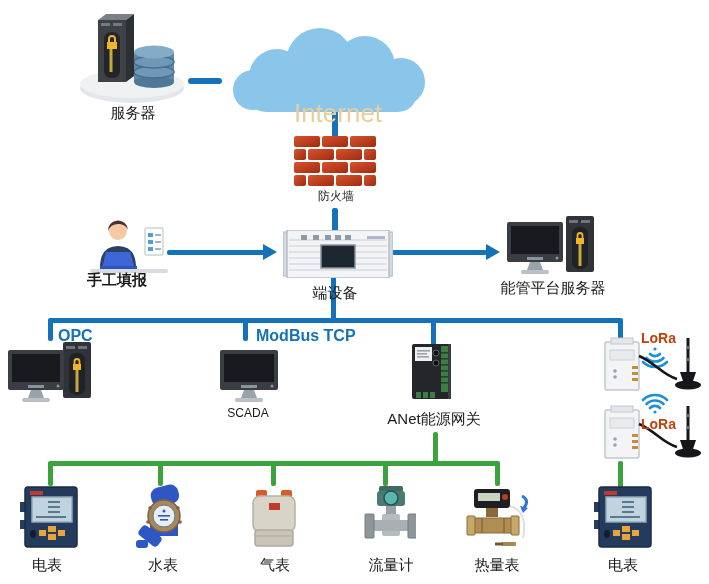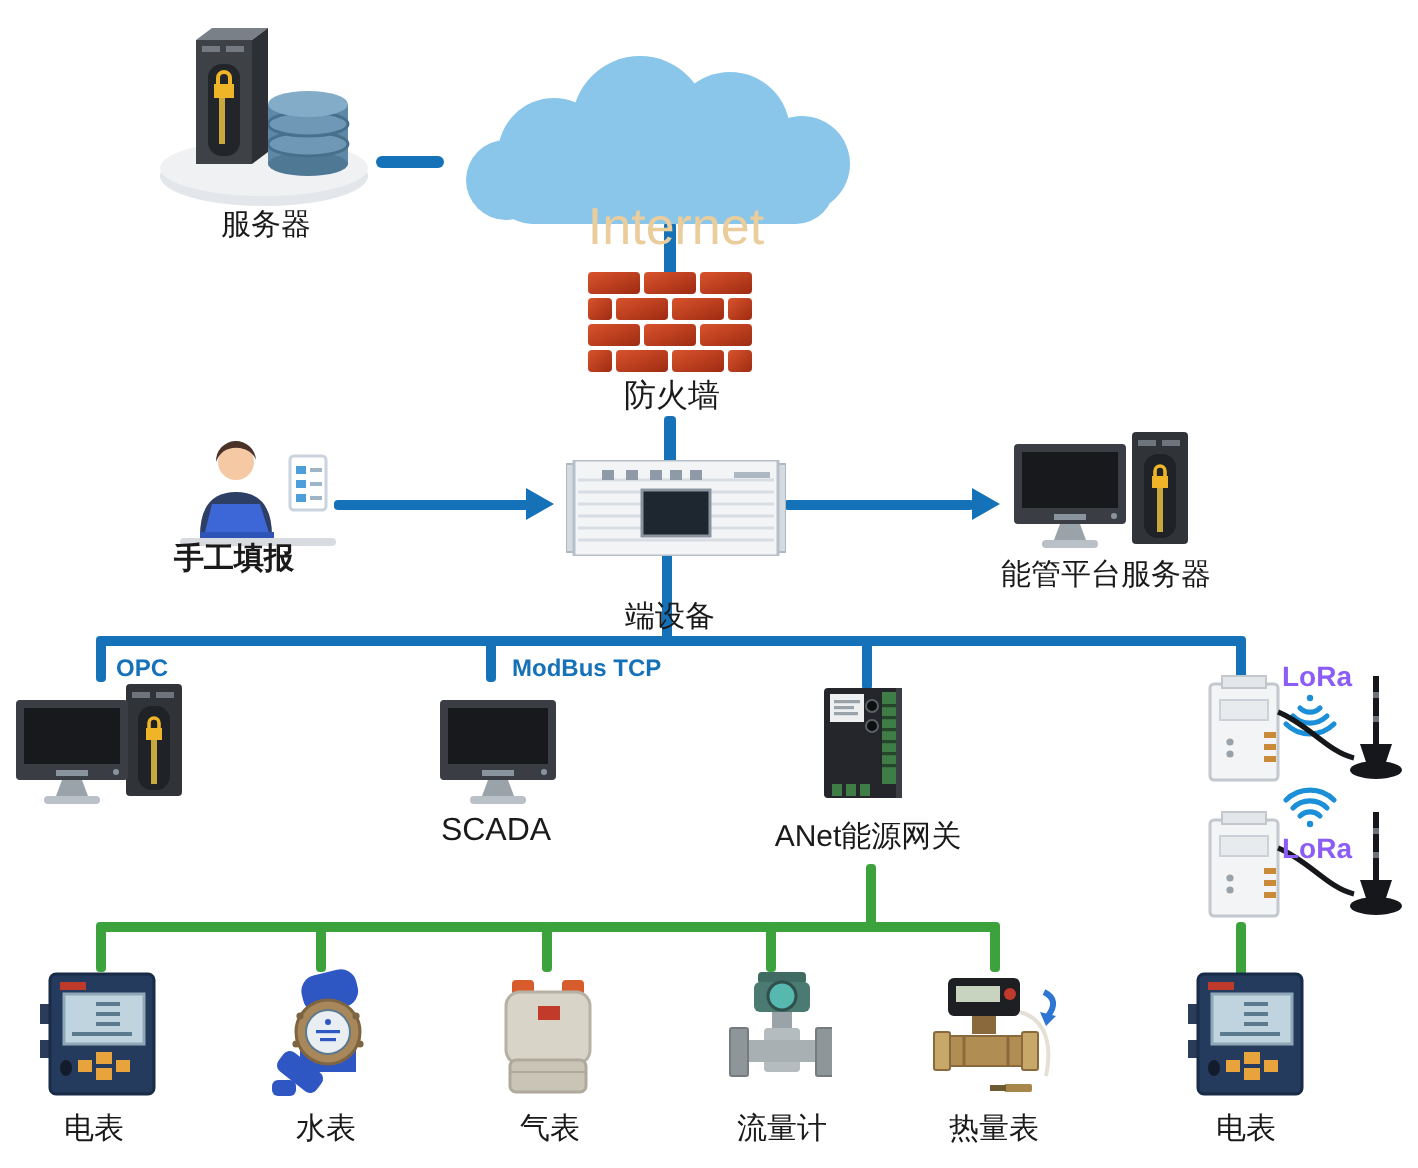--- a/index.html
+++ b/index.html
@@ -2,23 +2,23 @@
 <html><head>
 <meta charset="utf-8">
 <style>
   html,body{margin:0;padding:0;background:#fff;}
   #canvas{position:relative;width:709px;height:584px;background:#ffffff;overflow:hidden;
           font-family:"Liberation Sans","DejaVu Sans",sans-serif;}
   .abs{position:absolute;}
   .bl{position:absolute;background:#1572B9;border-radius:2px;}
   .gl{position:absolute;background:#3CA23C;border-radius:2px;}
   .lbl{position:absolute;color:#1a1a1a;font-size:15px;text-align:center;line-height:1.25;white-space:nowrap;}
-  .lbl.big{font-size:16px;}
-  .proto{position:absolute;color:#1572B9;font-size:12px;font-weight:bold;text-align:left;white-space:nowrap;}
-  .lora-lbl{position:absolute;color:#8b5cf6;font-size:14px;font-weight:bold;white-space:nowrap;}
+  .lbl.big{font-size:12px;}
+  .proto{position:absolute;color:#1572B9;font-size:16px;font-weight:bold;text-align:left;white-space:nowrap;}
+  .lora-lbl{position:absolute;color:#c2410c;font-size:14px;font-weight:bold;white-space:nowrap;}
   .internet{position:absolute;color:#EBCD9C;font-size:26px;text-align:center;margin-top:40px;}
   .arrow-r{position:absolute;width:0;height:0;border-top:8px solid transparent;border-bottom:8px solid transparent;border-left:14px solid #1572B9;}
 </style>
 </head>
 <body>
 
 <div id="canvas">
 
   <div class="bl" style="left:188px;top:78px;width:34px;height:6px;border-radius:3px;"></div>
   <div class="bl" style="left:332px;top:111px;width:6px;height:27px;"></div>
@@ -149,21 +149,21 @@
     <g fill="#8E9AA6">
       <rect x="18" y="5" width="6" height="5"></rect>
         <rect x="30" y="5" width="6" height="5"></rect>
       <rect x="42" y="5" width="6" height="5"></rect>
         <rect x="52" y="5" width="6" height="5"></rect>
       <rect x="62" y="5" width="6" height="5"></rect>
     </g>
     <rect x="84" y="6" width="18" height="3" fill="#AEB8C2"></rect>
     <rect x="38" y="15" width="34" height="23" fill="#1E2630" stroke="#8A949E" stroke-width="1.5"></rect>
   </svg>
-  <div class="lbl" style="left:295px;top:284px;width:80px;margin-top:16px;">端设备</div>
+  <div class="lbl" style="left:295px;top:284px;width:80px;">端设备</div>
 
   <svg class="abs" style="left:505px;top:214px;" width="95" height="62" viewBox="0 0 95 62">
     <g>
       <rect x="61" y="2" width="28" height="56" rx="2" fill="#303439"></rect>
       <rect x="64" y="6" width="9" height="3" fill="#6D747C"></rect>
         <rect x="76" y="6" width="9" height="3" fill="#6D747C"></rect>
       <rect x="67" y="13" width="16" height="42" rx="7" fill="#1F2226"></rect>
       <rect x="73.5" y="28" width="3" height="24" fill="#C8A93E"></rect>
       <path d="M71 24 h8 v6 h-8 z" fill="#F0B429"></path>
       <path d="M72.5 24 v-2.5 a2.5 2.5 0 0 1 5 0 v2.5" fill="none" stroke="#F0B429" stroke-width="1.8"></path>

